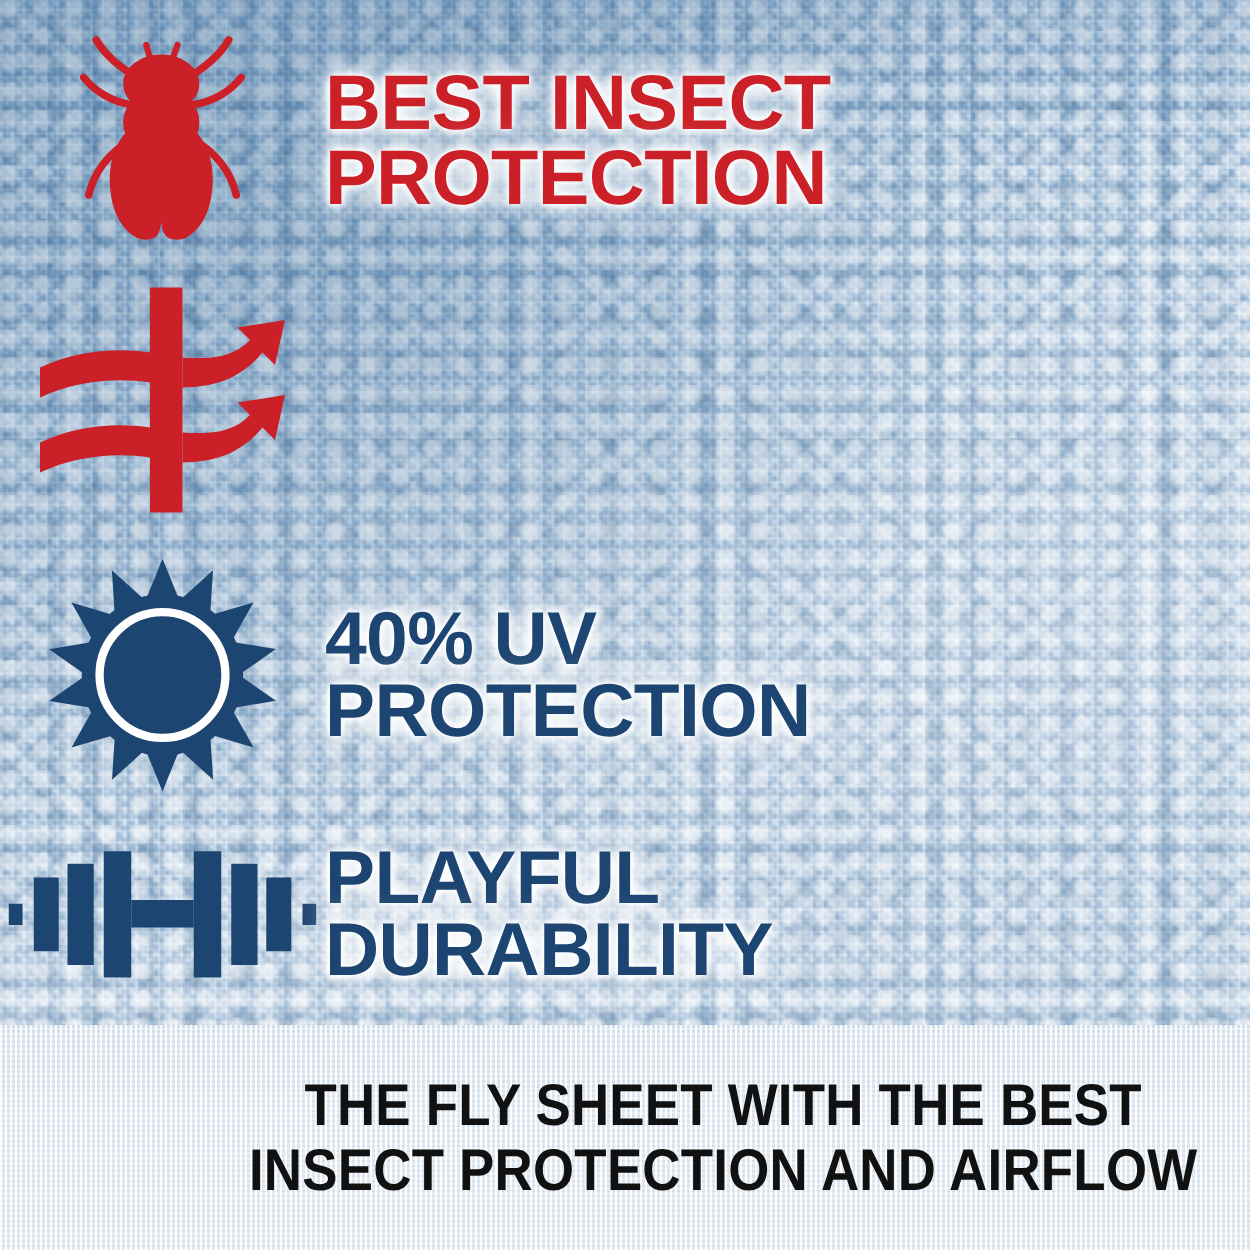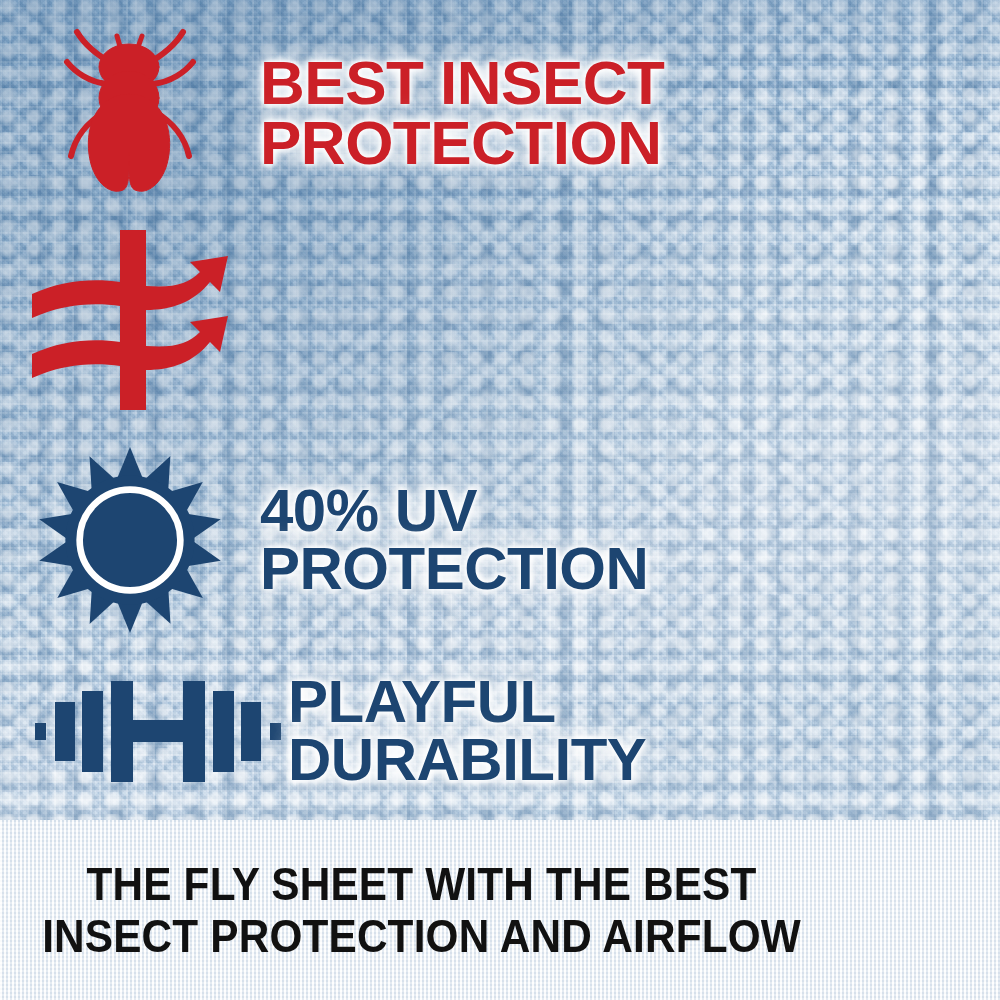--- a/index.html
+++ b/index.html
@@ -104,21 +104,21 @@
     top: 820px;
     width: 1000px;
     height: 180px;
     background-color: #eef2f7;
     background-image:
       repeating-linear-gradient(90deg, rgba(255,255,255,0.8) 0 2px, rgba(206,218,231,0.5) 2px 4px),
       repeating-linear-gradient(0deg, rgba(255,255,255,0.8) 0 2px, rgba(206,218,231,0.45) 2px 4px),
       linear-gradient(to bottom, #e7eef5 0%, #f2f5f8 40%, #eef2f6 100%);
     display: flex;
     align-items: center;
-    justify-content: flex-start;
+    justify-content: flex-end;
   }
   .caption-text {
     margin: 0;
     text-align: center;
     color: #111111;
     font-family: "Liberation Sans Narrow", "Liberation Sans", sans-serif;
     font-weight: 700;
     font-size: 47px;
     line-height: 1.10;
     letter-spacing: 0.2px;
@@ -246,21 +246,21 @@
           <circle cx="0" cy="0" r="53" fill="none" stroke="#ffffff" stroke-width="7"></circle>
         </g>
       </svg>
     </div>
     <div class="text-cell">
       <p class="headline navy" style="font-size:60px;">40% UV
 PROTECTION</p>
     </div>
   </div>
 
-  <div class="row" style="left:0px; top:648px; width:948px; height:165px;margin-left:28px;">
+  <div class="row" style="left:0px; top:648px; width:948px; height:165px;">
     <div class="icon-cell">
       <svg width="250" height="140" viewBox="0 0 250 140">
         <g fill="#1d4571">
 
           <rect x="2" y="62" width="11" height="17"></rect>
           <rect x="22" y="41" width="20" height="59"></rect>
           <rect x="49" y="30" width="21" height="81"></rect>
           <rect x="78" y="20" width="22" height="101"></rect>
 
           <rect x="100" y="59" width="50" height="22"></rect>

